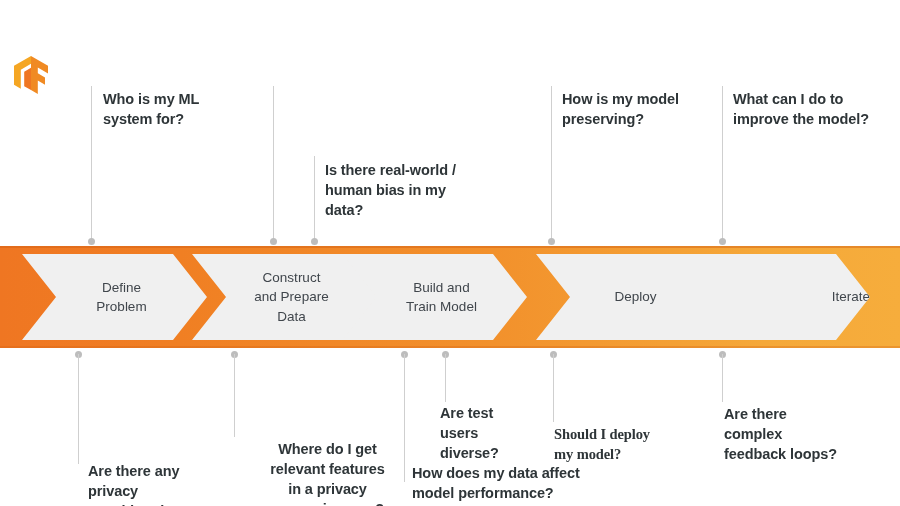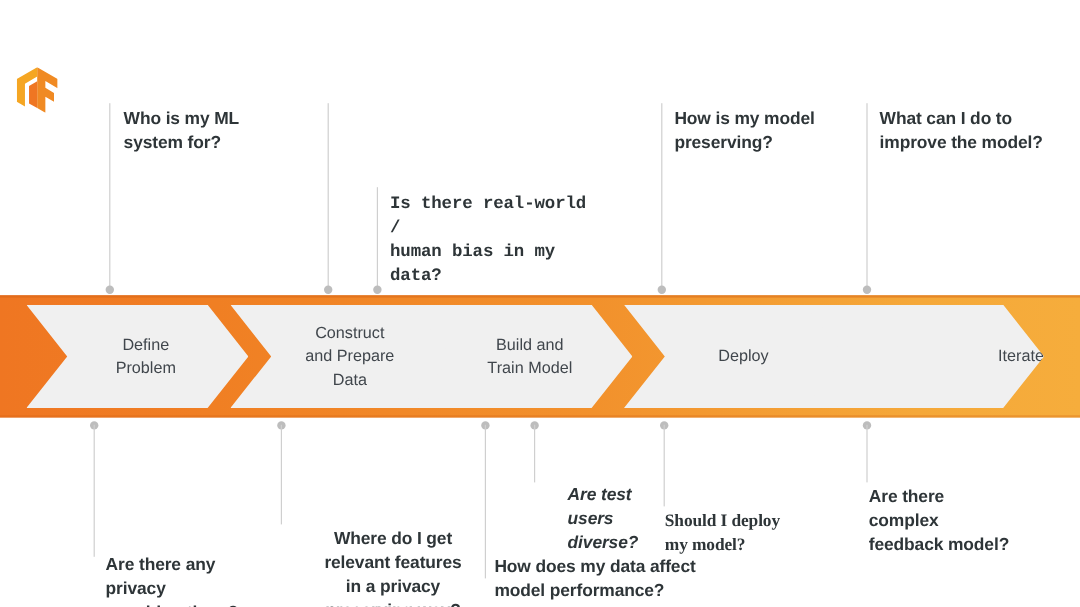--- a/index.html
+++ b/index.html
@@ -140,21 +140,21 @@
   <div class="conn" style="left:551px; top:38px; height:155px;"></div>
   <div class="dot" style="left:551px; top:190px;"></div>
 
   <div class="conn" style="left:722px; top:38px; height:155px;"></div>
   <div class="dot" style="left:722px; top:190px;"></div>
 
   <div class="note" style="left:103px; top:41px; width:175px;">Who is my ML
 system for?</div>
 
 
-  <div class="note" style="left:325px; top:112px; width:180px;font-family:Liberation Mono, monospace;">Is there real-world /
+  <div class="note" style="left:325px; top:112px; width:180px;">Is there real-world /
 human bias in my
 data?</div>
 
   <div class="note" style="left:562px; top:41px; width:165px;">How is my model
 preserving?</div>
 
   <div class="note" style="left:733px; top:41px; width:180px;">What can I do to
 improve the model?</div>
 
   <div class="banner">
@@ -170,21 +170,21 @@
       <span class="stage-label">Construct
 and Prepare
 Data</span>
     </div>
 
     <div class="stage" style="left:342px; width:185px;align-items:center;">
       <span class="stage-label">Build and
 Train Model</span>
     </div>
 
-    <div class="stage" style="left:520px; width:185px;">
+    <div class="stage" style="left:536px; width:185px;">
       <span class="stage-label">Deploy</span>
     </div>
 
     <div class="stage" style="left:670px; width:200px;justify-content:flex-end;">
       <span class="stage-label">Iterate</span>
     </div>
   </div>
 
   <div class="dot" style="left:78px; top:303px;"></div>
   <div class="conn" style="left:78px; top:306px; height:110px;"></div>
@@ -209,26 +209,26 @@
 considerations?</div>
 
   <div class="note" style="left:245px; top:391px; width:165px;text-align:center;">Where do I get
 relevant features
 in a privacy
 preserving way?</div>
 
   <div class="note" style="left:412px; top:415px; width:220px;">How does my data affect
 model performance?</div>
 
-  <div class="note" style="left:473px; top:355px; width:100px;font-style:italic;">Are test
+  <div class="note" style="left:440px; top:355px; width:100px;">Are test
 users
 diverse?</div>
 
   <div class="note" style="left:554px; top:376px; width:160px;font-family:Liberation Serif, serif;">Should I deploy
 my model?</div>
 
   <div class="note" style="left:724px; top:356px; width:160px;">Are there
 complex
-feedback model?</div>
+feedback loops?</div>
 
   <div class="bottom-rule"></div>
 
 </div>
 
 </body></html>

